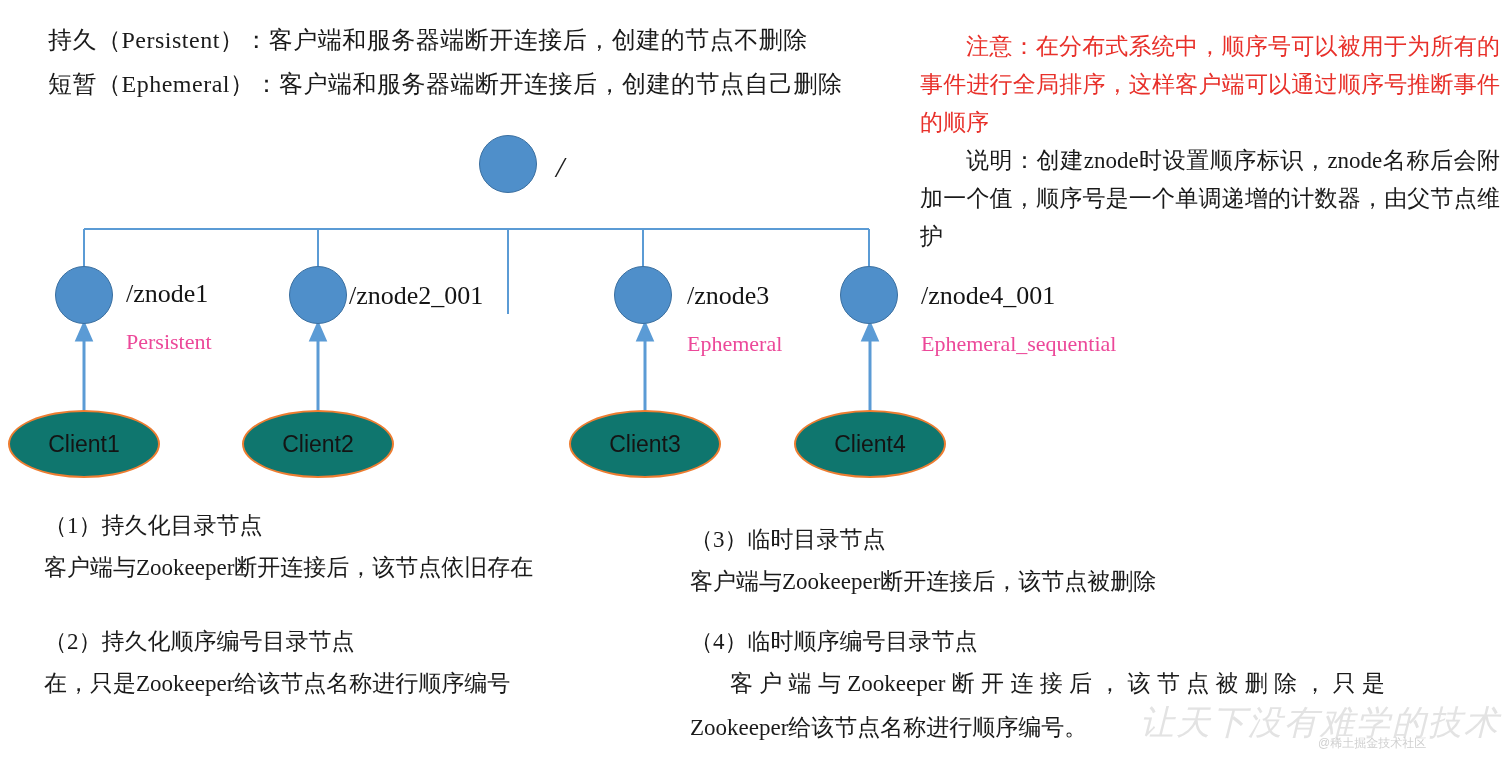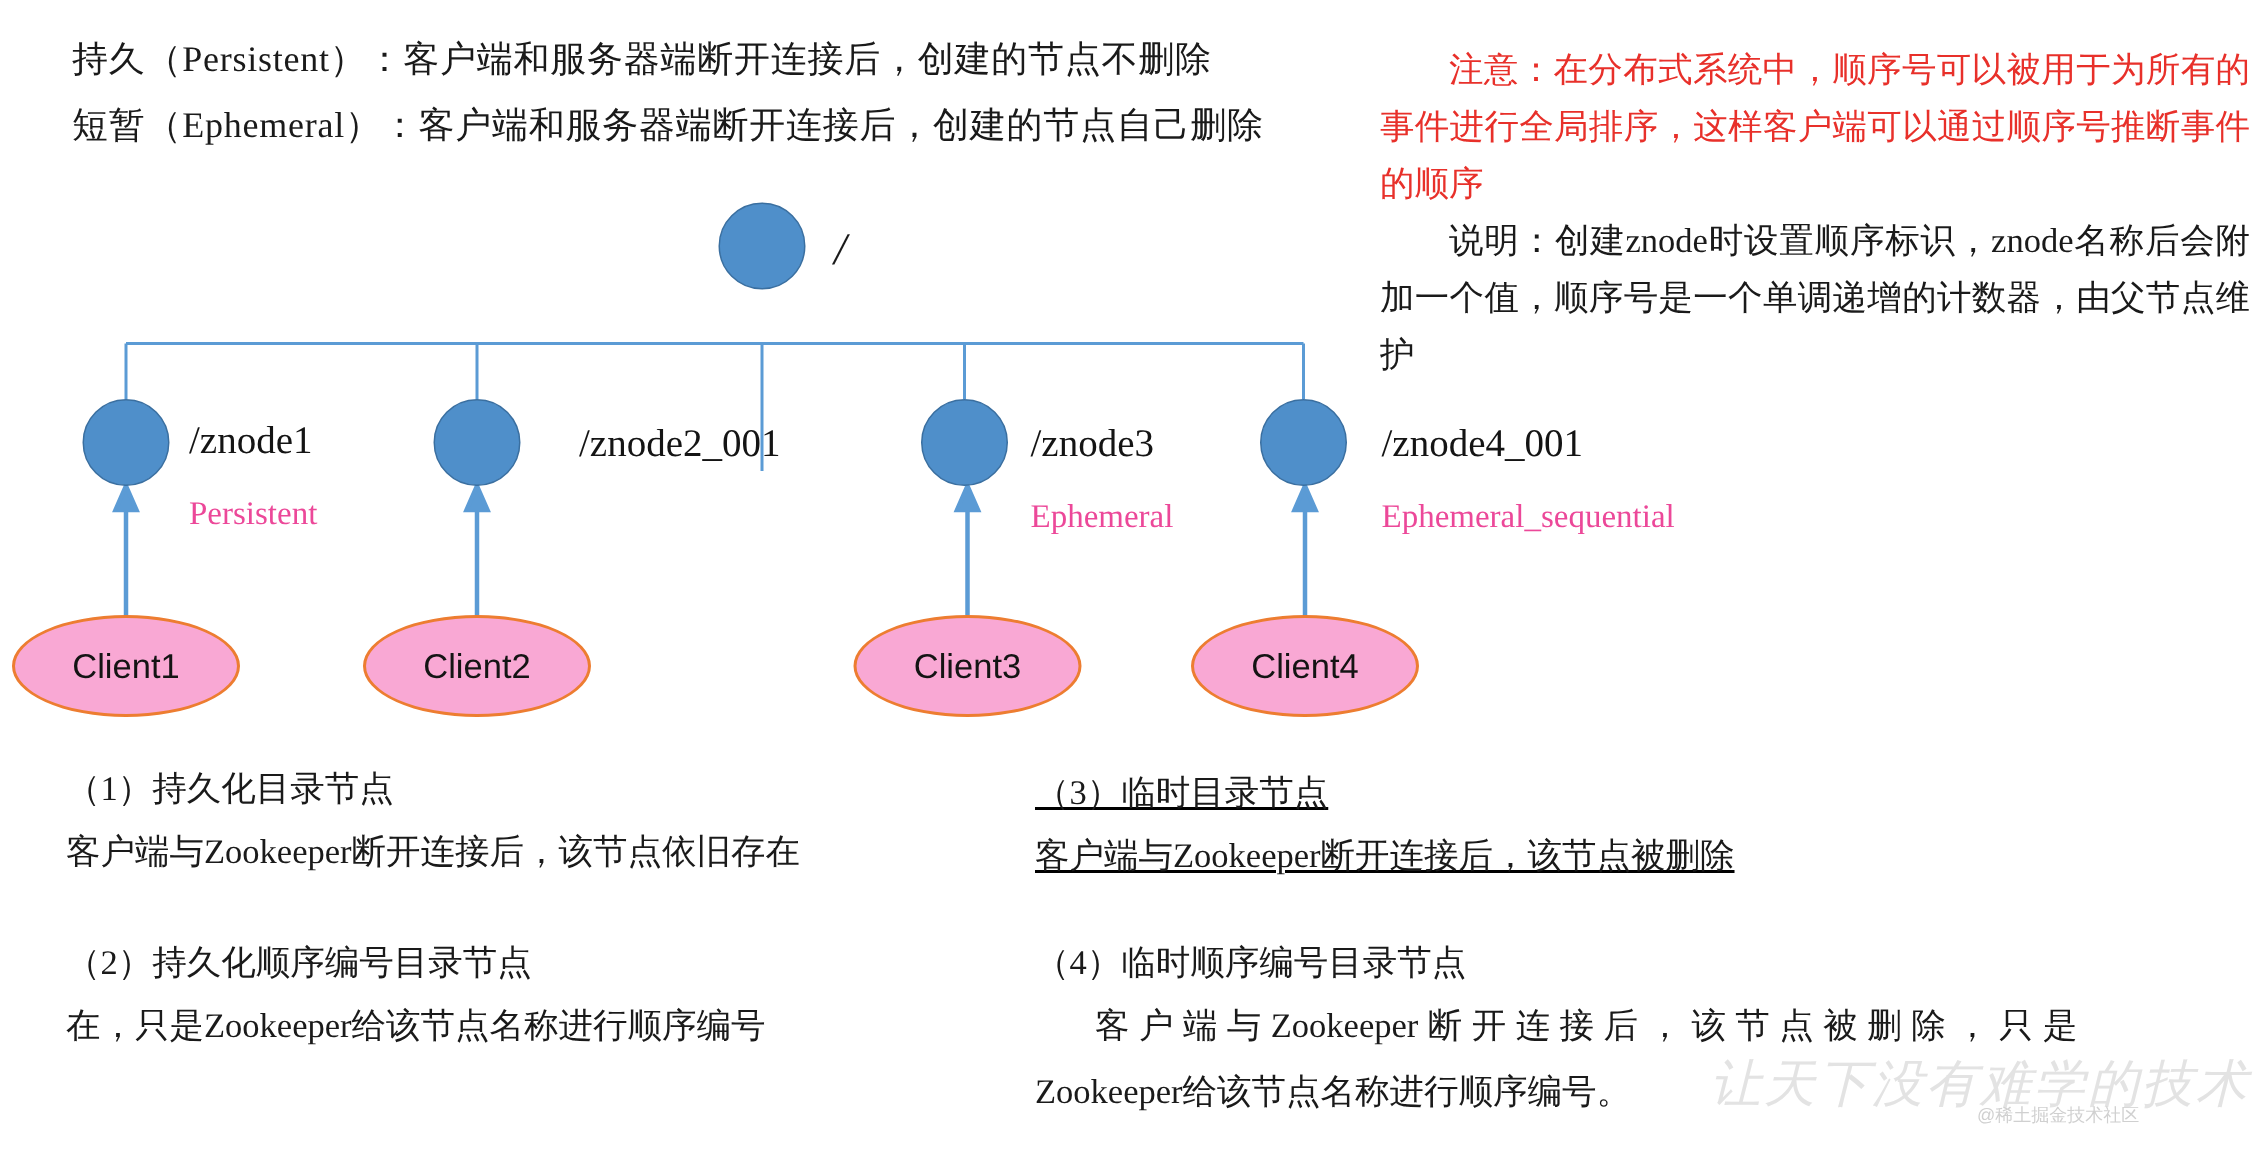--- a/index.html
+++ b/index.html
@@ -29,21 +29,21 @@
     background:#4f8fca;border:1px solid #3a6fa0;
     box-sizing:border-box;
   }
   .root-slash{position:absolute;font-size:30px;color:#1a1a1a;font-style:italic;}
 
   .znode-name{position:absolute;font-size:26px;color:#141414;white-space:nowrap;}
   .znode-type{position:absolute;font-size:22px;color:#ec4899;white-space:nowrap;}
 
   .client{
     position:absolute;width:152px;height:68px;border-radius:50%;
-    border:2px solid #ed7d31;background:#f9a8d4;box-sizing:border-box;
+    border:2px solid #ed7d31;background:#0f766e;box-sizing:border-box;
     display:flex;align-items:center;justify-content:center;
   }
   .client span{
     font-family:"Liberation Sans","DejaVu Sans",sans-serif;
     font-size:23px;color:#141414;
   }
 
   
   .notes{left:0;top:500px;width:1512px;height:267px;}
   .note-col{position:absolute;width:700px;}
@@ -108,21 +108,21 @@
     </svg>
 
     <div class="znode" style="left:479px;top:15px;"></div>
     <div class="root-slash" style="left:556px;top:30px;">/</div>
 
     <div class="znode" style="left:55px;top:146px;"></div>
     <div class="znode-name" style="left:126px;top:159px;">/znode1</div>
     <div class="znode-type" style="left:126px;top:209px;">Persistent</div>
 
     <div class="znode" style="left:289px;top:146px;"></div>
-    <div class="znode-name" style="left:386px;top:161px;font-family:Liberation Serif, serif;">/znode2_001</div>
+    <div class="znode-name" style="left:349px;top:161px;font-family:Liberation Serif, serif;">/znode2_001</div>
 
     <div class="znode" style="left:614px;top:146px;"></div>
     <div class="znode-name" style="left:687px;top:161px;">/znode3</div>
     <div class="znode-type" style="left:687px;top:211px;">Ephemeral</div>
 
     <div class="znode" style="left:840px;top:146px;"></div>
     <div class="znode-name" style="left:921px;top:161px;">/znode4_001</div>
     <div class="znode-type" style="left:921px;top:211px;">Ephemeral_sequential</div>
 
     <div class="client" style="left:8px;top:290px;">
@@ -148,21 +148,21 @@
       </div>
     </div>
 
     <div class="note-col left" style="top:122px;">
       <div class="note-title">（2）持久化顺序编号目录节点</div>
       <div class="note-body">
         <div class="l">在，只是Zookeeper给该节点名称进行顺序编号</div>
       </div>
     </div>
 
-    <div class="note-col right" style="top:9px;text-decoration:underline;">
+    <div class="note-col right" style="top:20px;">
       <div class="note-title">（3）临时目录节点</div>
       <div class="note-body">
         <div class="l">客户端与Zookeeper断开连接后，该节点被删除</div>
       </div>
     </div>
 
     <div class="note-col right" style="top:122px;">
       <div class="note-title">（4）临时顺序编号目录节点</div>
       <div class="note-body">
         <div class="just">客户端与Zookeeper断开连接后，该节点被删除，只是</div>

